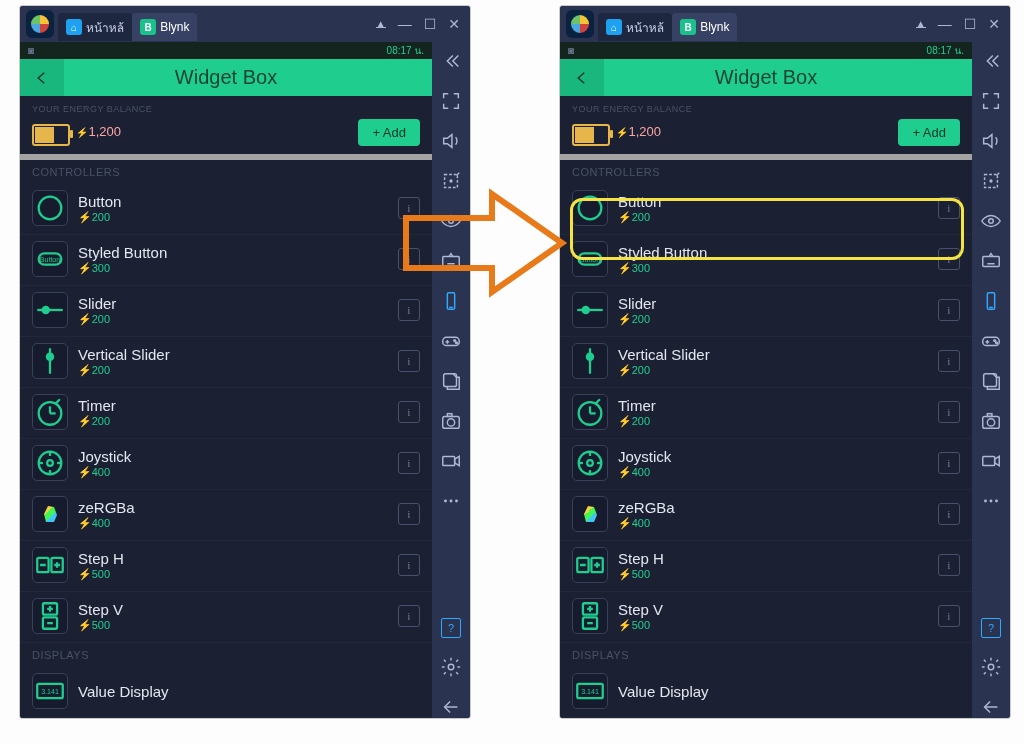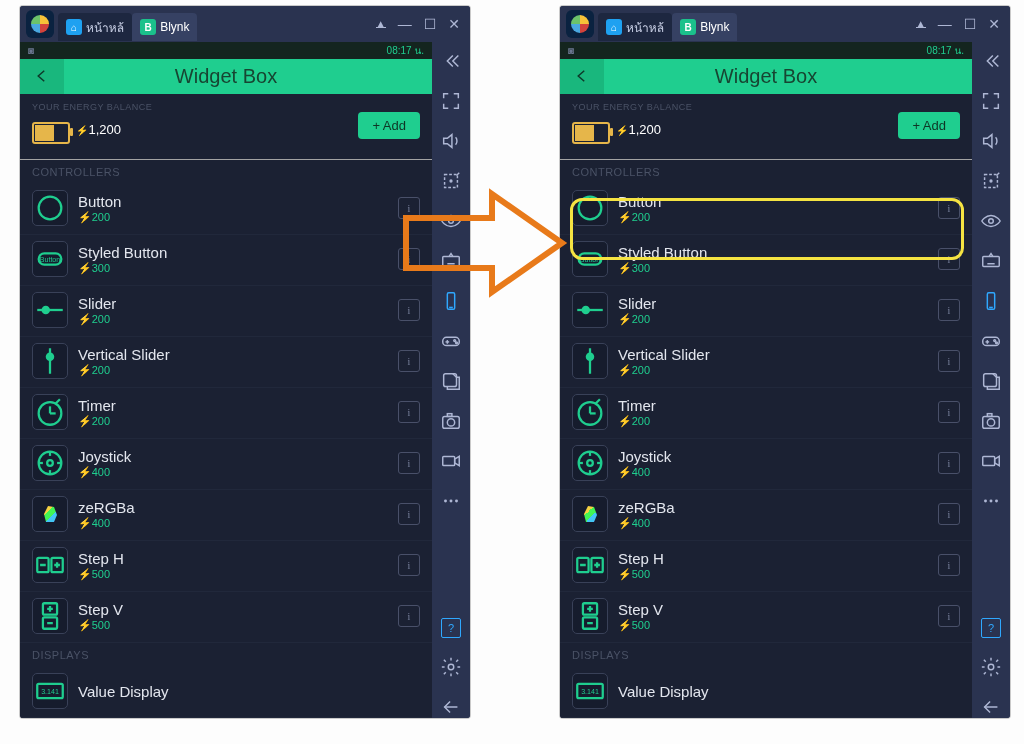--- a/index.html
+++ b/index.html
@@ -25,23 +25,23 @@
   .rail svg{stroke:#aeb7d4;fill:none;stroke-width:1.6}
   .rail .sep{flex:1}
   .rail .help{width:18px;height:18px;border:1px solid #2fa8ff;color:#2fa8ff;font-size:11px;display:flex;align-items:center;justify-content:center;border-radius:2px}
   
   .screen{position:absolute;left:0;top:36px;right:38px;bottom:0;background:#1b2133;display:flex;flex-direction:column;overflow:hidden}
   .statusbar{height:22px;background:#14251f;color:#1fce8f;font-size:10px;display:flex;align-items:center;padding:0 8px}
   .statusbar .sbspacer{flex:1}
   .header{height:46px;background:#1fce8f;display:flex;align-items:center;color:#0d3a2a}
   .header .back{width:44px;height:100%;background:#19b77d;display:flex;align-items:center;justify-content:center}
   .header .title{flex:1;text-align:center;font-size:20px;color:#174532}
-  .energyrow{display:flex;align-items:flex-start;padding:8px 12px 15px 12px;border-bottom:1px solid #a3a3a3}
+  .energyrow{display:flex;align-items:flex-end;padding:8px 12px 8px 12px;border-bottom:6px solid #a3a3a3}
   .energyrow .elabel{font-size:9px;letter-spacing:.5px;color:#4a5266}
-  .energyrow .eval{color:#ffffff;font-size:13px;margin-top:2px}
+  .energyrow .eval{color:#fca5a5;font-size:13px;margin-top:2px}
   .battery{width:34px;height:18px;border:2px solid #e6b64a;border-radius:3px;position:relative;margin-right:6px;margin-top:10px}
   .battery::after{content:"";position:absolute;right:-5px;top:4px;width:3px;height:8px;background:#e6b64a;border-radius:1px}
   .battery .fill{position:absolute;left:1px;top:1px;bottom:1px;width:55%;background:#e6b64a}
   .addbtn{margin-left:auto;margin-top:10px;background:#1fce8f;color:#0e3626;border:none;border-radius:4px;padding:6px 14px;font-size:13px;font-weight:500;cursor:pointer}
   .section{font-size:11px;letter-spacing:.5px;color:#4a5266;padding:6px 12px}
   .list{display:flex;flex-direction:column}
   .item{display:flex;align-items:center;padding:6px 12px 8px 12px;gap:10px;border-bottom:1px solid #21283b}
   .item .icon{width:34px;height:34px;border:1px solid #394158;border-radius:5px;display:flex;align-items:center;justify-content:center;background:#161c2d}
   .item .icon svg{stroke:#1fce8f;fill:none;stroke-width:1.6}
   .item .txt .name{color:#e3e6ee;font-size:15px}

